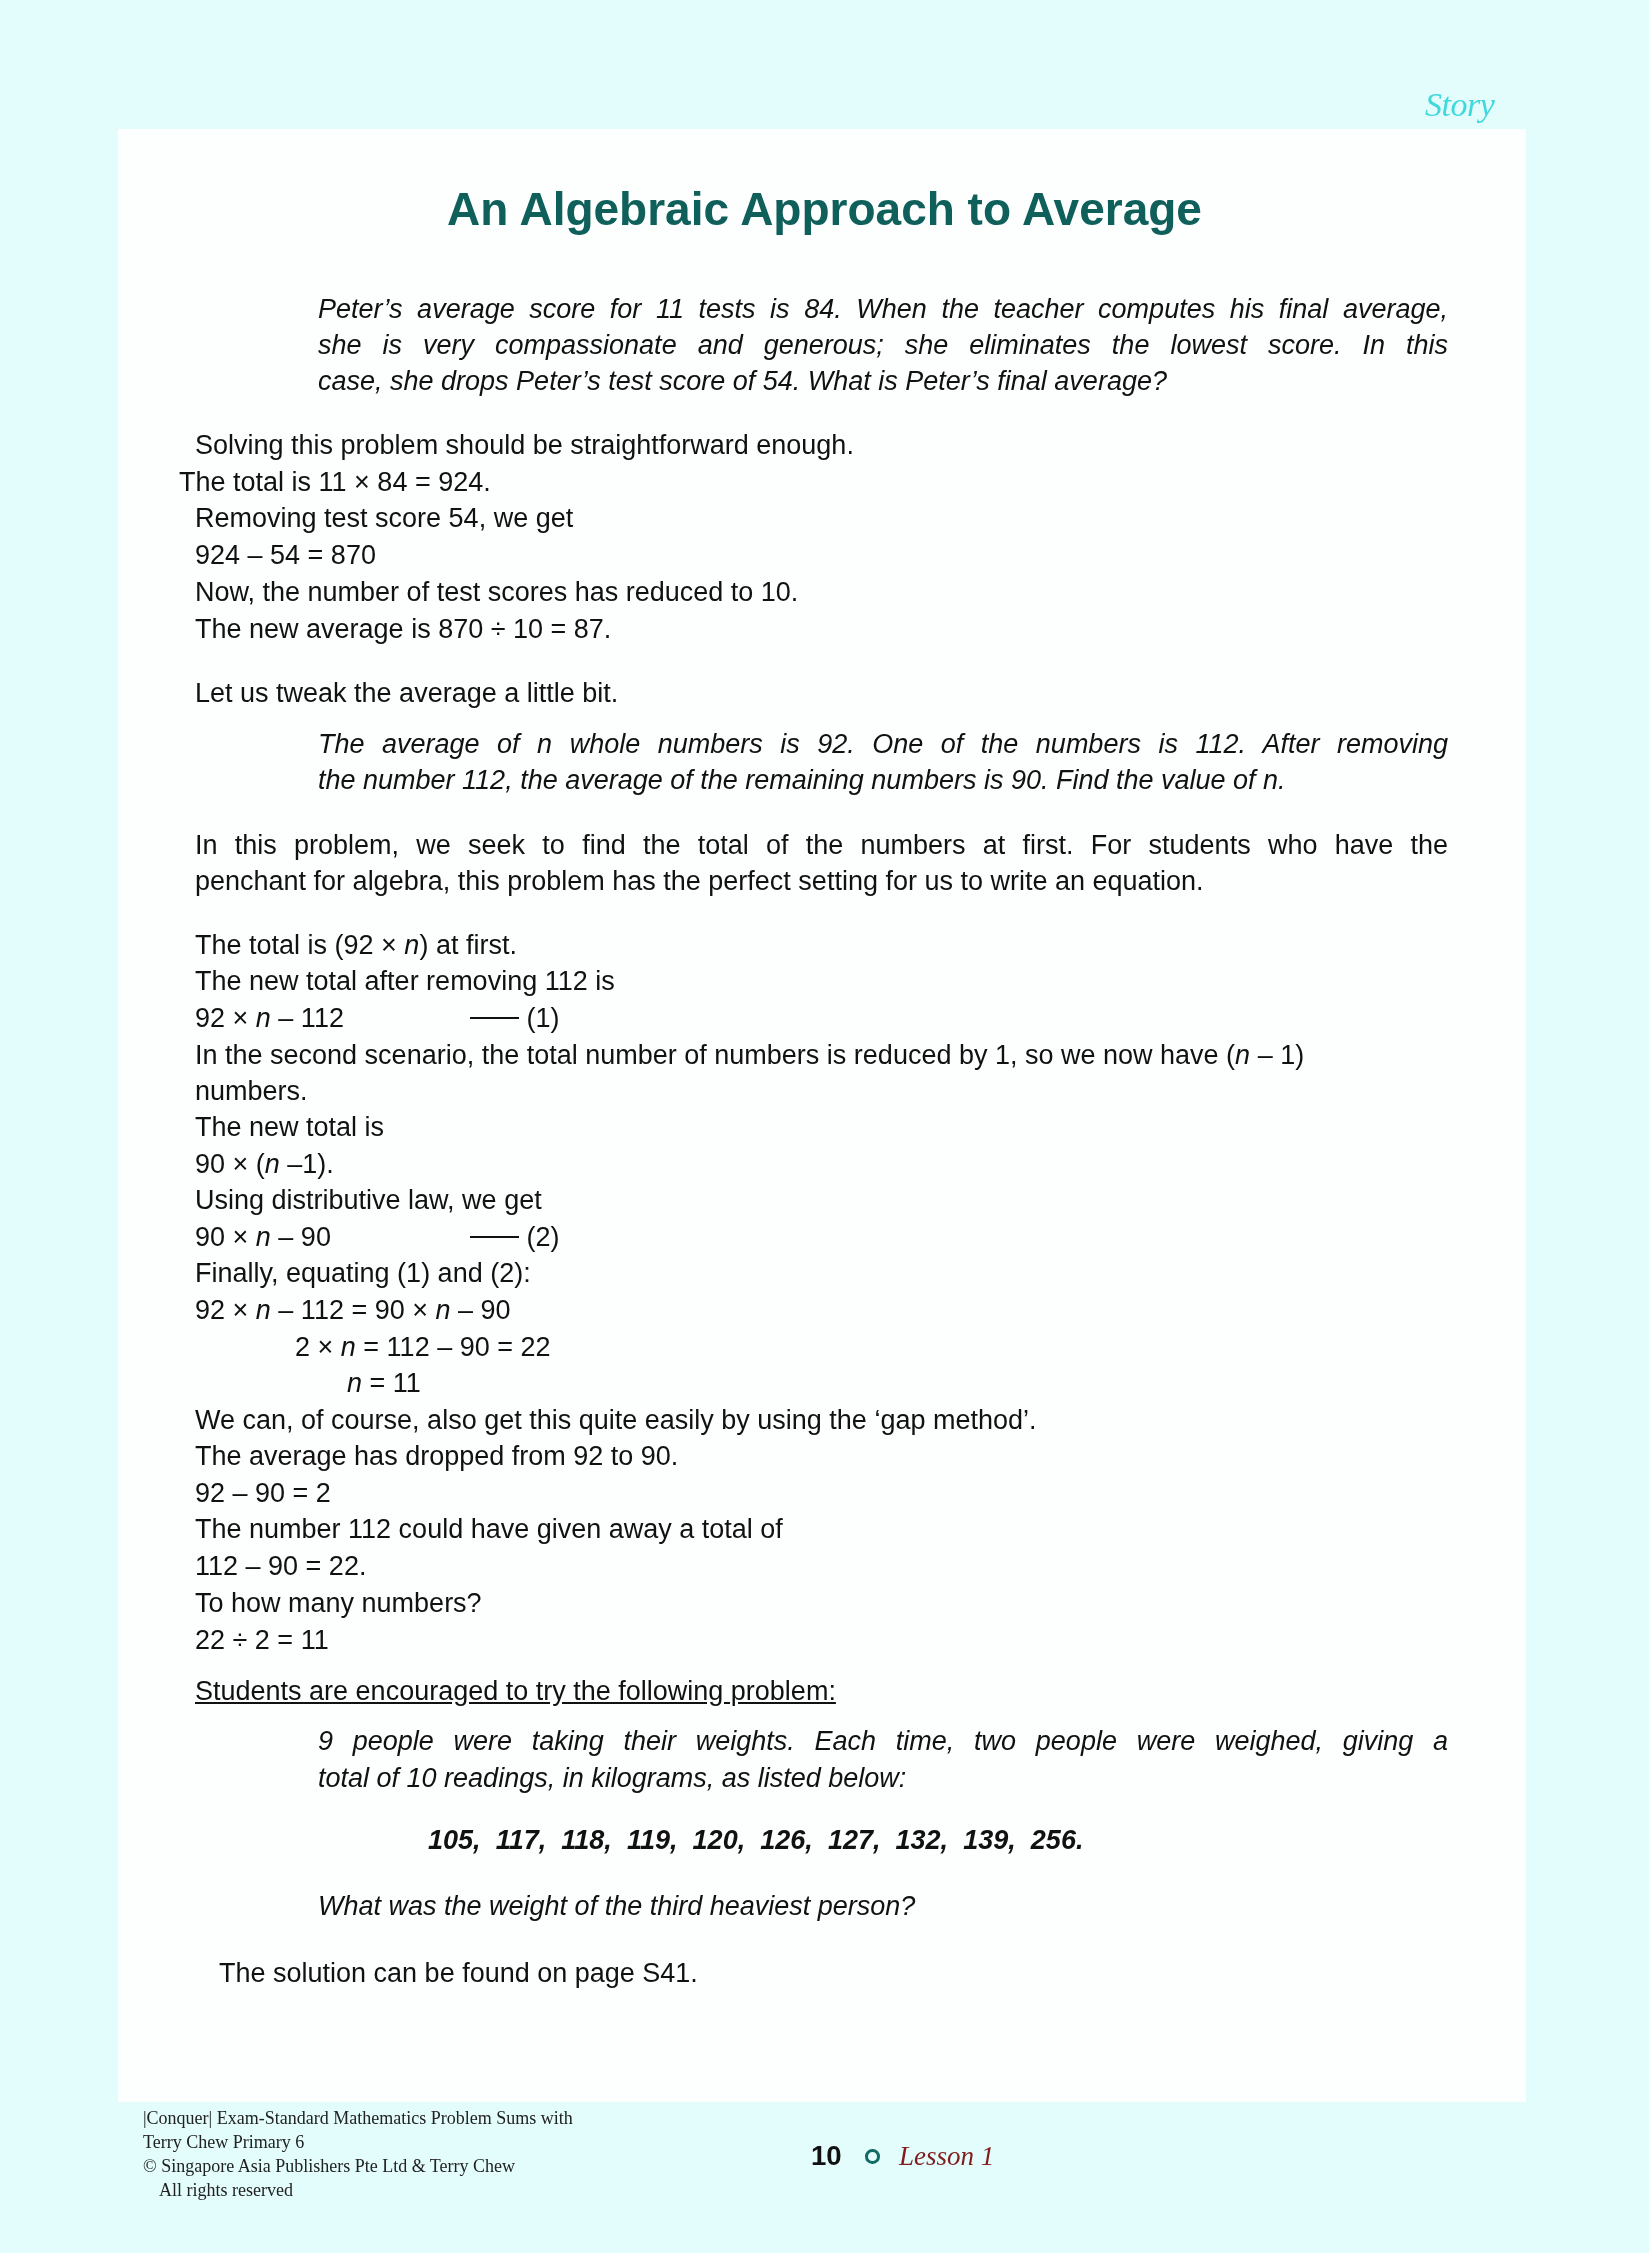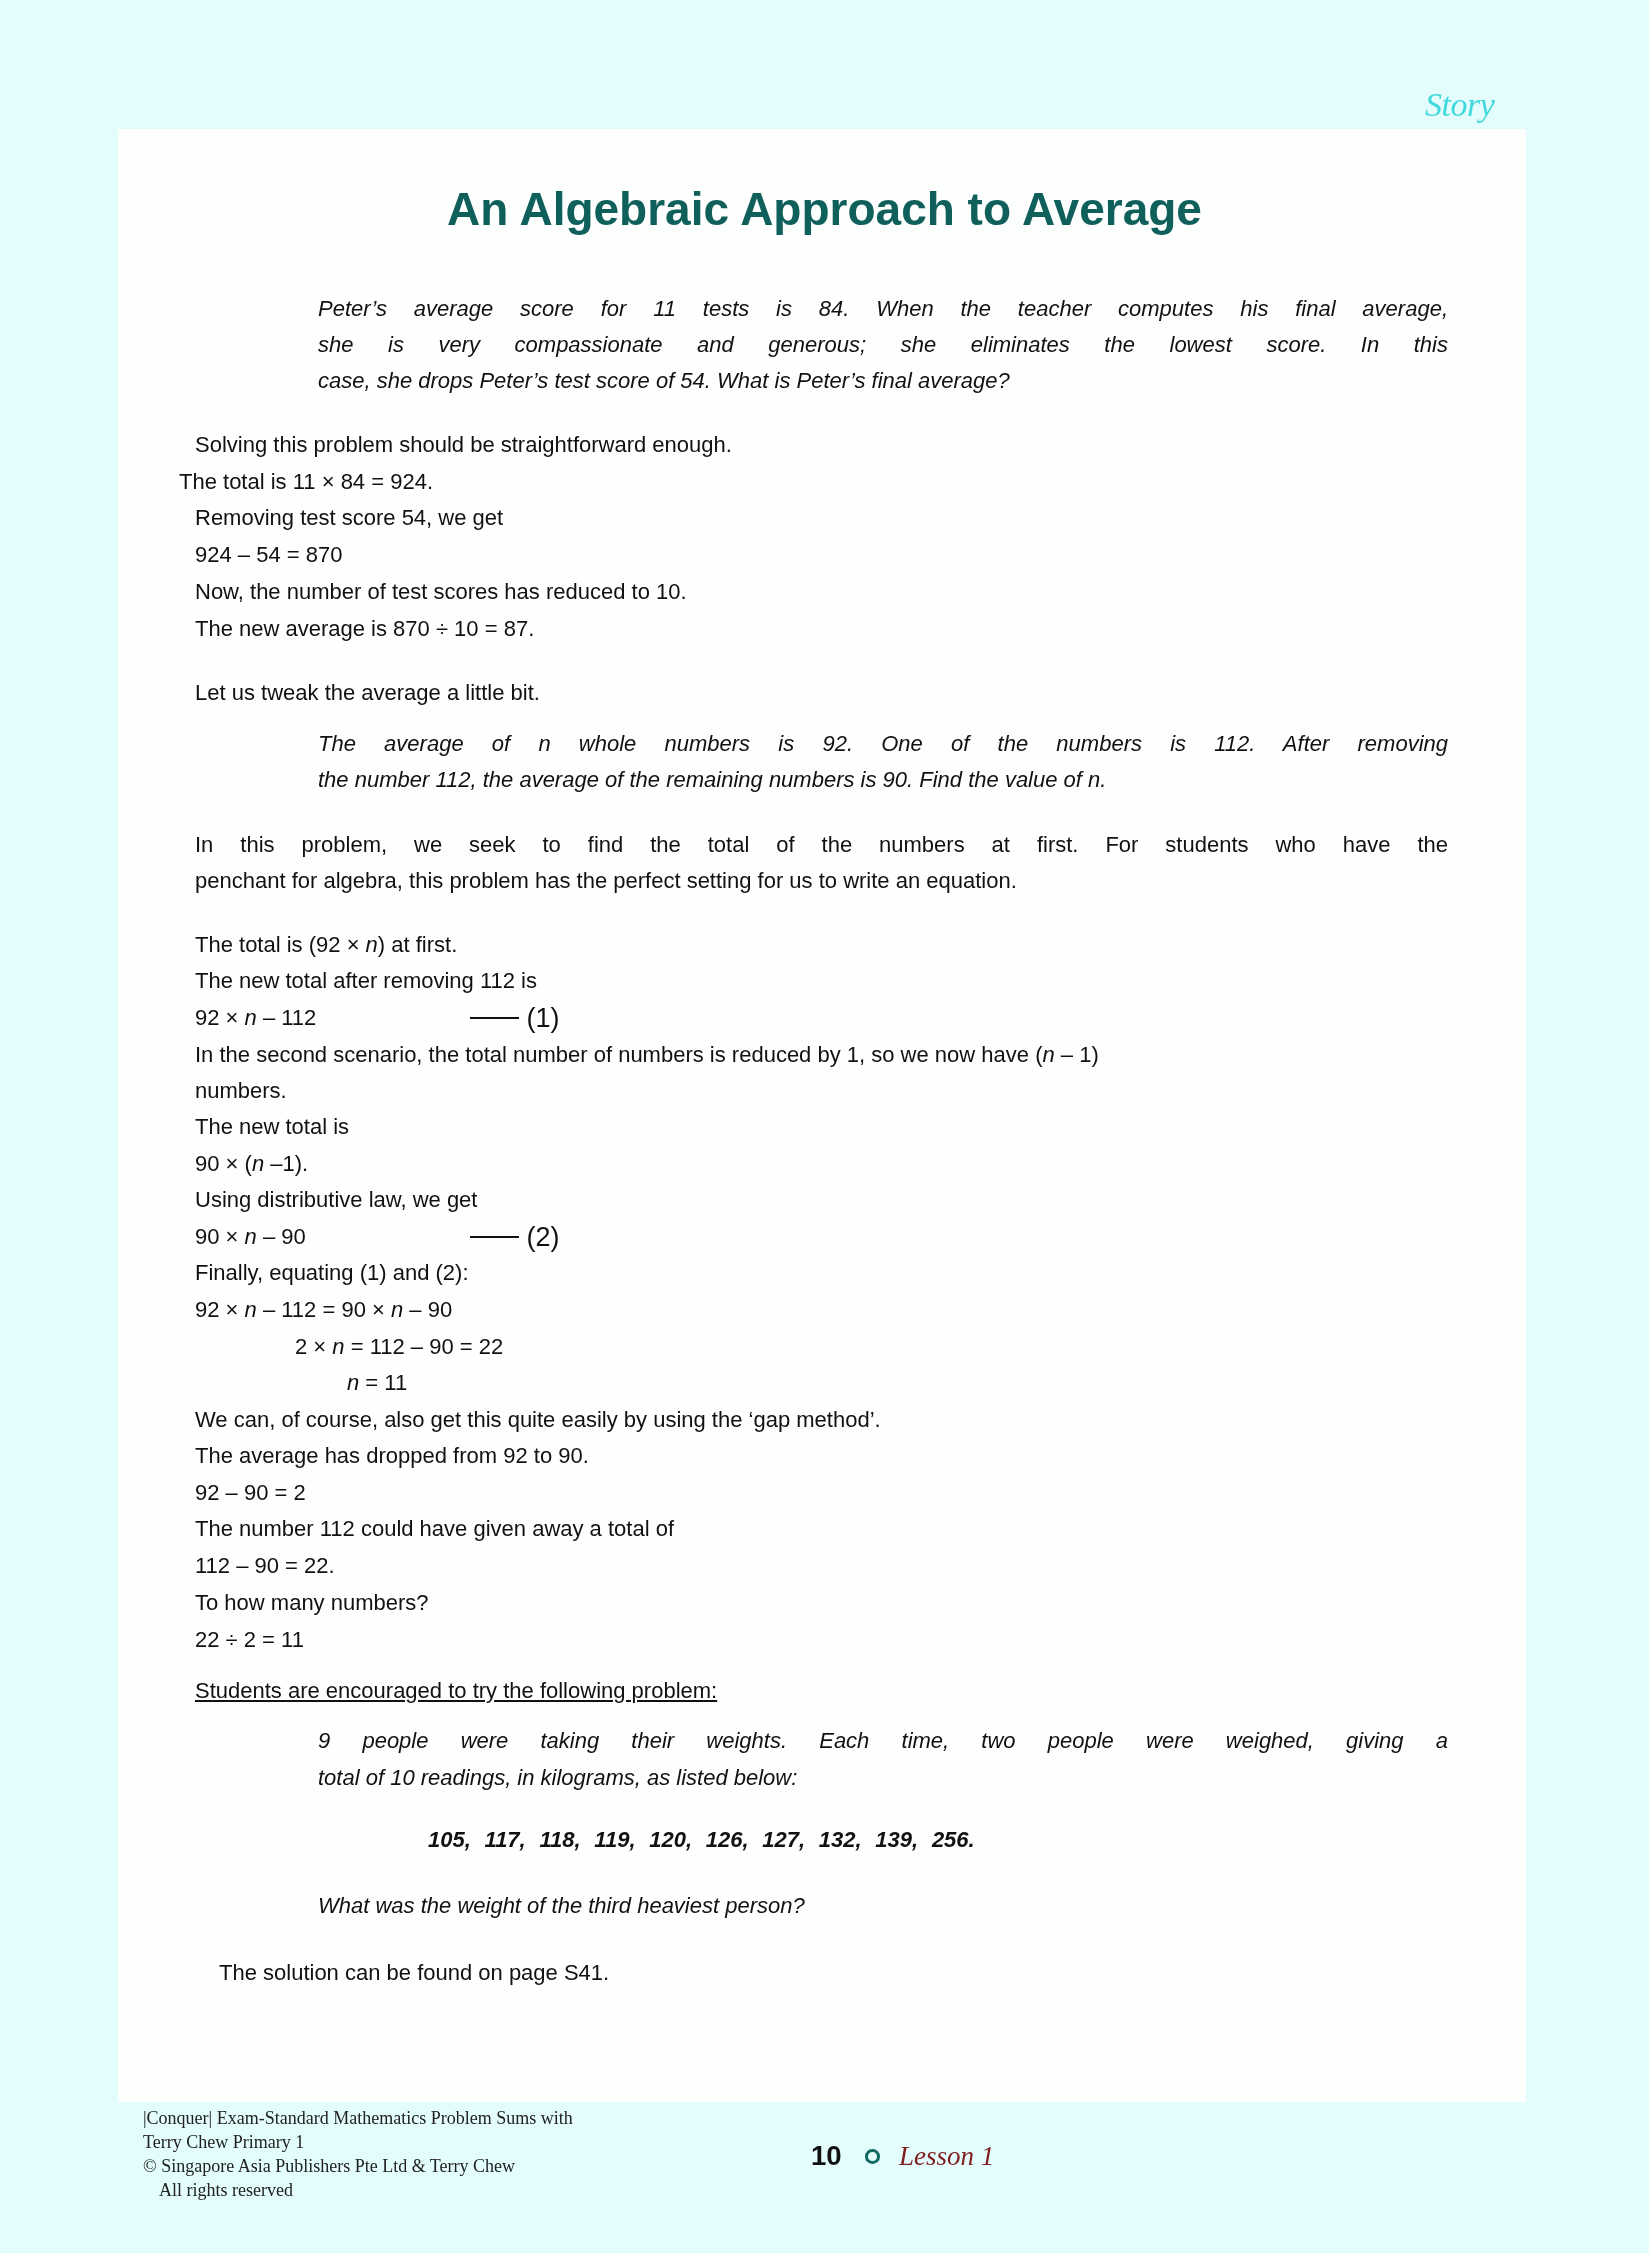--- a/index.html
+++ b/index.html
@@ -17,21 +17,21 @@
   .panel {
     position:absolute; left:118px; top:129px; width:1408px; height:1973px;
     background:#fdfefe;
   }
   .title {
     position:absolute; left:0; width:100%; top:181px; text-align:center;
     font-weight:bold; font-size:46px; color:#0f5f5b;
     line-height:57px; margin:0;
   }
   .ln {
-    position:absolute; font-size:22px; line-height:36px; white-space:nowrap;
+    position:absolute; font-size:27px; line-height:36px; white-space:nowrap;
   }
   .it { font-style:italic; }
   .just { white-space:normal; text-align:justify; text-align-last:justify; }
   .bi { font-weight:bold; font-style:italic; word-spacing:7.6px; }
   .eqtag { position:absolute; white-space:nowrap; font-size:27px; line-height:36px; }
   .dash { display:inline-block; width:49px; height:1.9px; background:#111; vertical-align:middle; margin-right:7.6px; position:relative; top:-1.9px; }
   .footer-left {
     position:absolute; left:143px; top:2106px;
     font-family:"Liberation Serif", serif; font-size:18px; line-height:24px; color:#222;
   }
@@ -118,20 +118,20 @@
   <div class="ln it just" style="left:318px;top:1723px;width:1130px;">9 people were taking their weights. Each time, two people were weighed, giving a</div>
   <div class="ln it" style="left:318px;top:1760px;">total of 10 readings, in kilograms, as listed below:</div>
   <div class="ln bi" style="left:428px;top:1822px;">105,  117,  118,  119,  120,  126,  127,  132,  139,  256.</div>
   <div class="ln it" style="left:318px;top:1888px;">What was the weight of the third heaviest person?</div>
 </div>
 
 <div class="ln" style="left:219px;top:1955px;">The solution can be found on page S41.</div>
 
 <div class="footer-left">
   <div>|Conquer| Exam-Standard Mathematics Problem Sums with</div>
-  <div>Terry Chew Primary 1</div>
+  <div>Terry Chew Primary 6</div>
   <div>© Singapore Asia Publishers Pte Ltd &amp; Terry Chew</div>
   <div class="indent">All rights reserved</div>
 </div>
 <div class="pagenum">10</div>
 <div class="ring"></div>
 <div class="lesson">Lesson 1</div>
 
 
 </body></html>

